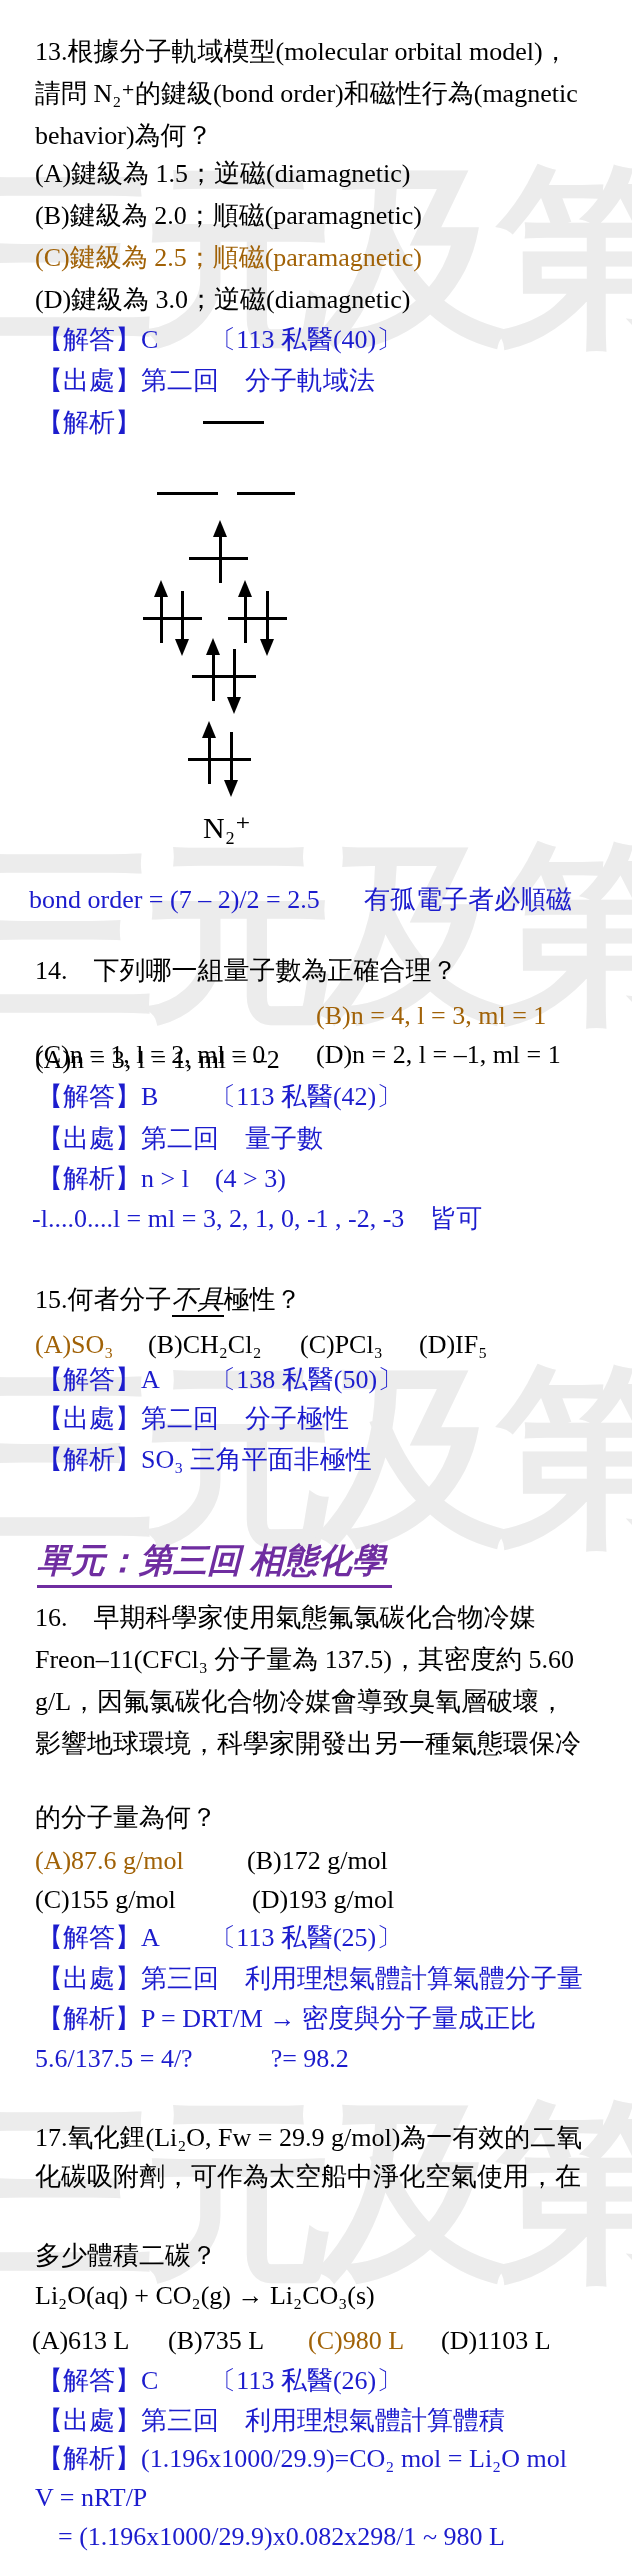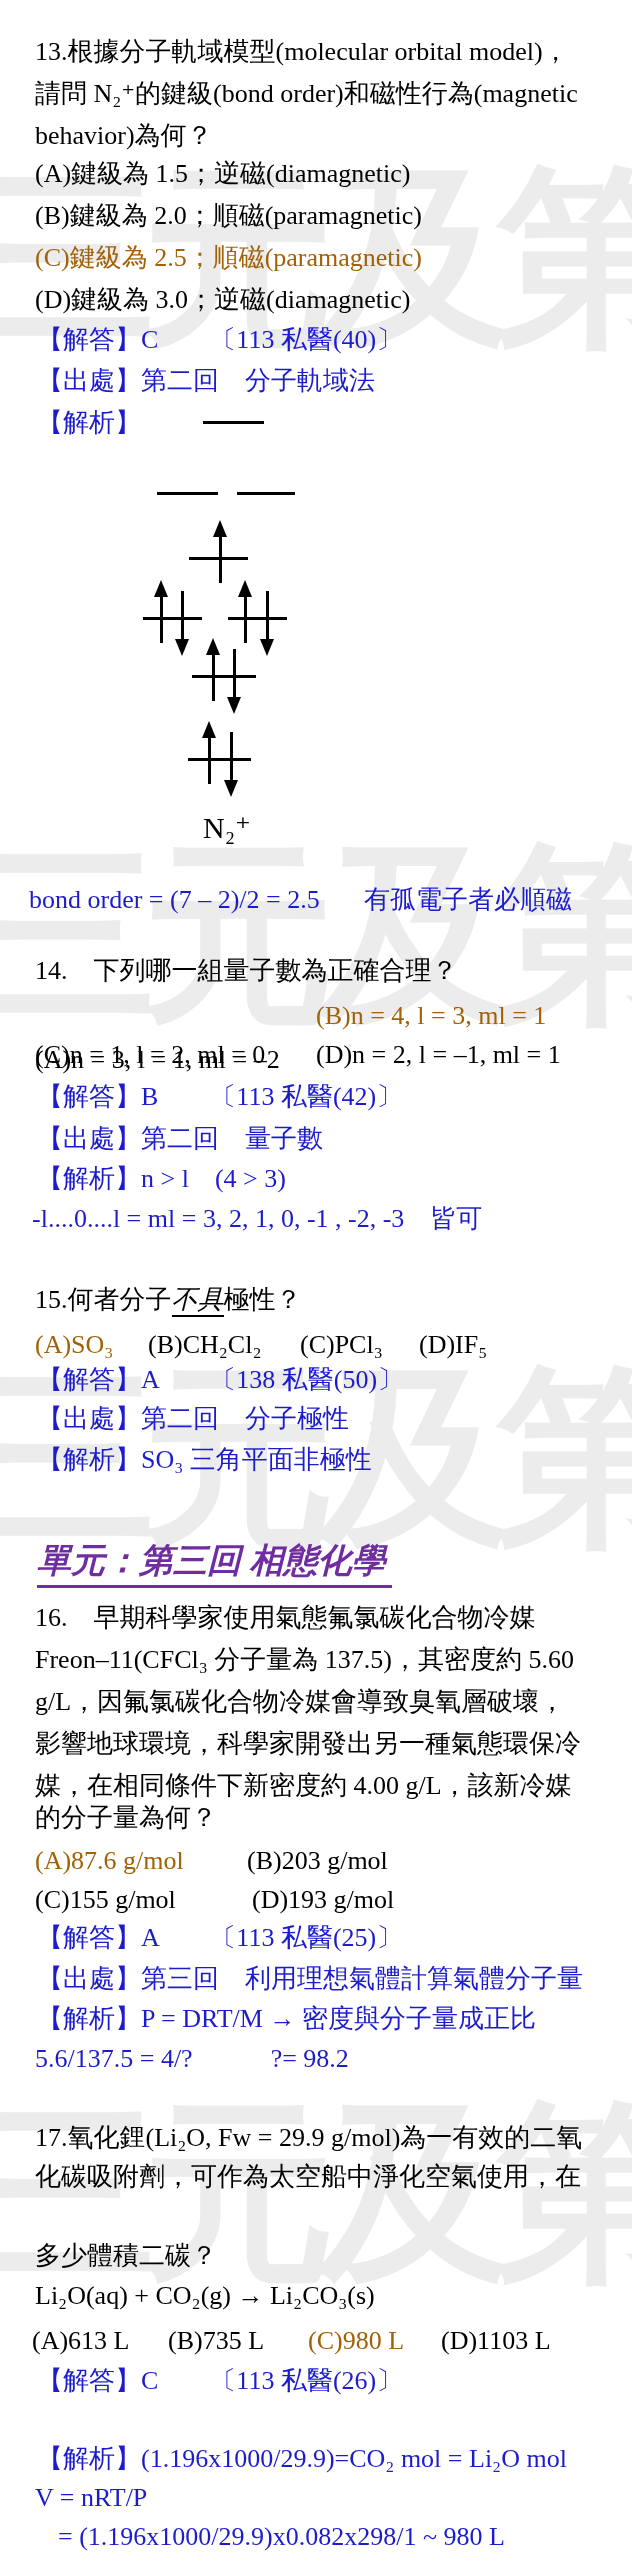--- a/index.html
+++ b/index.html
@@ -100,38 +100,38 @@
   <div class="ln blue" style="left:37px;top:1363px">【解答】A　　〔138 私醫(50)〕</div>
   <div class="ln blue" style="left:37px;top:1402px">【出處】第二回　分子極性</div>
   <div class="ln blue" style="left:37px;top:1443px">【解析】SO₃ 三角平面非極性</div>
 
   <div id="section-title">單元：第三回 相態化學</div>
 
   <div class="ln" style="left:35px;top:1601px">16.　早期科學家使用氣態氟氯碳化合物冷媒</div>
   <div class="ln" style="left:35px;top:1643px">Freon–11(CFCl₃ 分子量為 137.5)，其密度約 5.60</div>
   <div class="ln" style="left:35px;top:1685px">g/L，因氟氯碳化合物冷媒會導致臭氧層破壞，</div>
   <div class="ln" style="left:35px;top:1727px">影響地球環境，科學家開發出另一種氣態環保冷</div>
-  <div class="ln" style="left:35px;top:1769px">媒，在相同條件下新密度約 4.00 g/L，該新冷媒</div>
   <div class="ln" style="left:35px;top:1801px">的分子量為何？</div>
   <div class="seg red" style="left:35px;top:1844px">(A)87.6 g/mol</div>
-  <div class="seg" style="left:247px;top:1844px">(B)203 g/mol</div>
+  <div class="seg" style="left:247px;top:1844px">(B)172 g/mol</div>
   <div class="seg" style="left:35px;top:1883px">(C)155 g/mol</div>
   <div class="seg" style="left:252px;top:1883px">(D)193 g/mol</div>
   <div class="ln blue" style="left:37px;top:1921px">【解答】A　　〔113 私醫(25)〕</div>
   <div class="ln blue" style="left:37px;top:1962px">【出處】第三回　利用理想氣體計算氣體分子量</div>
   <div class="ln blue" style="left:37px;top:2002px">【解析】P = DRT/M → 密度與分子量成正比</div>
   <div class="ln blue" style="left:35px;top:2042px">5.6/137.5 = 4/?　　　?= 98.2</div>
 
   <div class="ln" style="left:35px;top:2121px">17.氧化鋰(Li₂O, Fw = 29.9 g/mol)為一有效的二氧</div>
   <div class="ln" style="left:35px;top:2160px">化碳吸附劑，可作為太空船中淨化空氣使用，在</div>
   <div class="ln" style="left:35px;top:2239px">多少體積二碳？</div>
   <div class="ln" style="left:35px;top:2279px">Li₂O(aq) + CO₂(g) → Li₂CO₃(s)</div>
   <div class="seg" style="left:32px;top:2324px">(A)613 L</div>
   <div class="seg" style="left:168px;top:2324px">(B)735 L</div>
   <div class="seg red" style="left:308px;top:2324px">(C)980 L</div>
   <div class="seg" style="left:441px;top:2324px">(D)1103 L</div>
   <div class="ln blue" style="left:37px;top:2364px">【解答】C　　〔113 私醫(26)〕</div>
+  <div class="ln blue" style="left:37px;top:2404px">【出處】第三回　利用理想氣體計算體積</div>
   <div class="ln blue" style="left:37px;top:2442px">【解析】(1.196x1000/29.9)=CO₂ mol = Li₂O mol</div>
   <div class="ln blue" style="left:35px;top:2481px">V = nRT/P</div>
   <div class="ln blue" style="left:58px;top:2520px">= (1.196x1000/29.9)x0.082x298/1 ~ 980 L</div>
 
 </div>
 
 
 </body></html>

